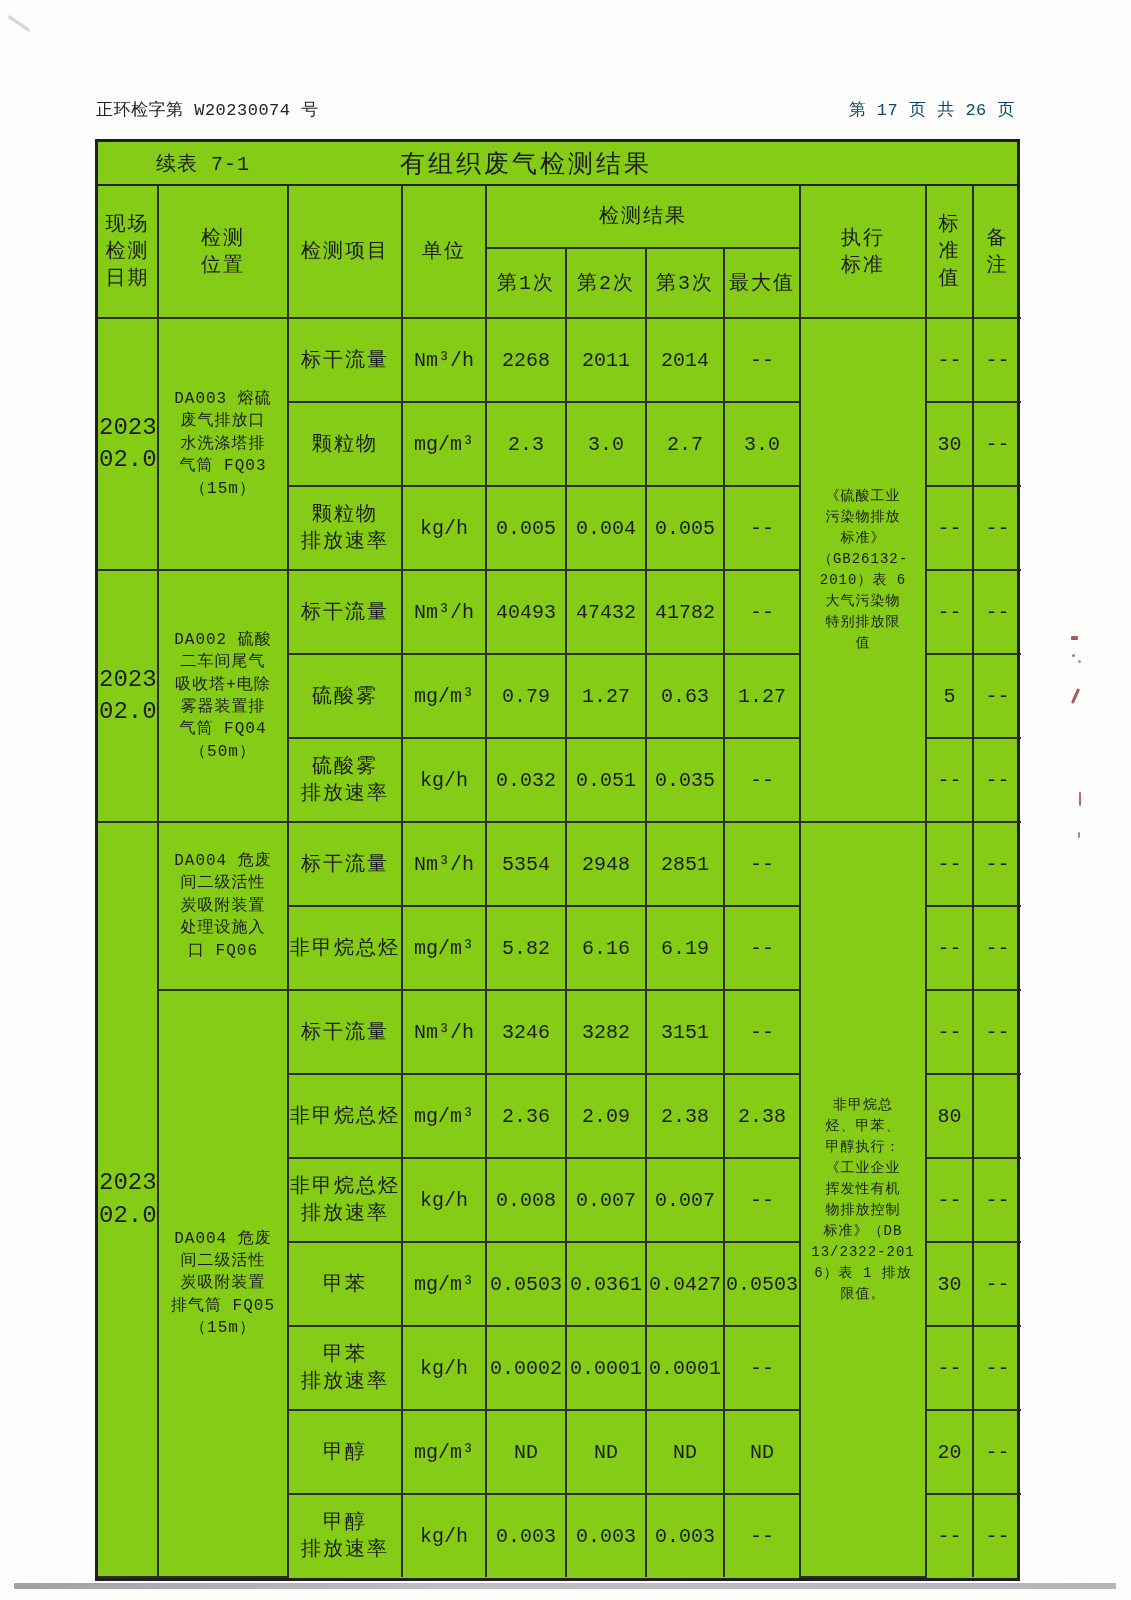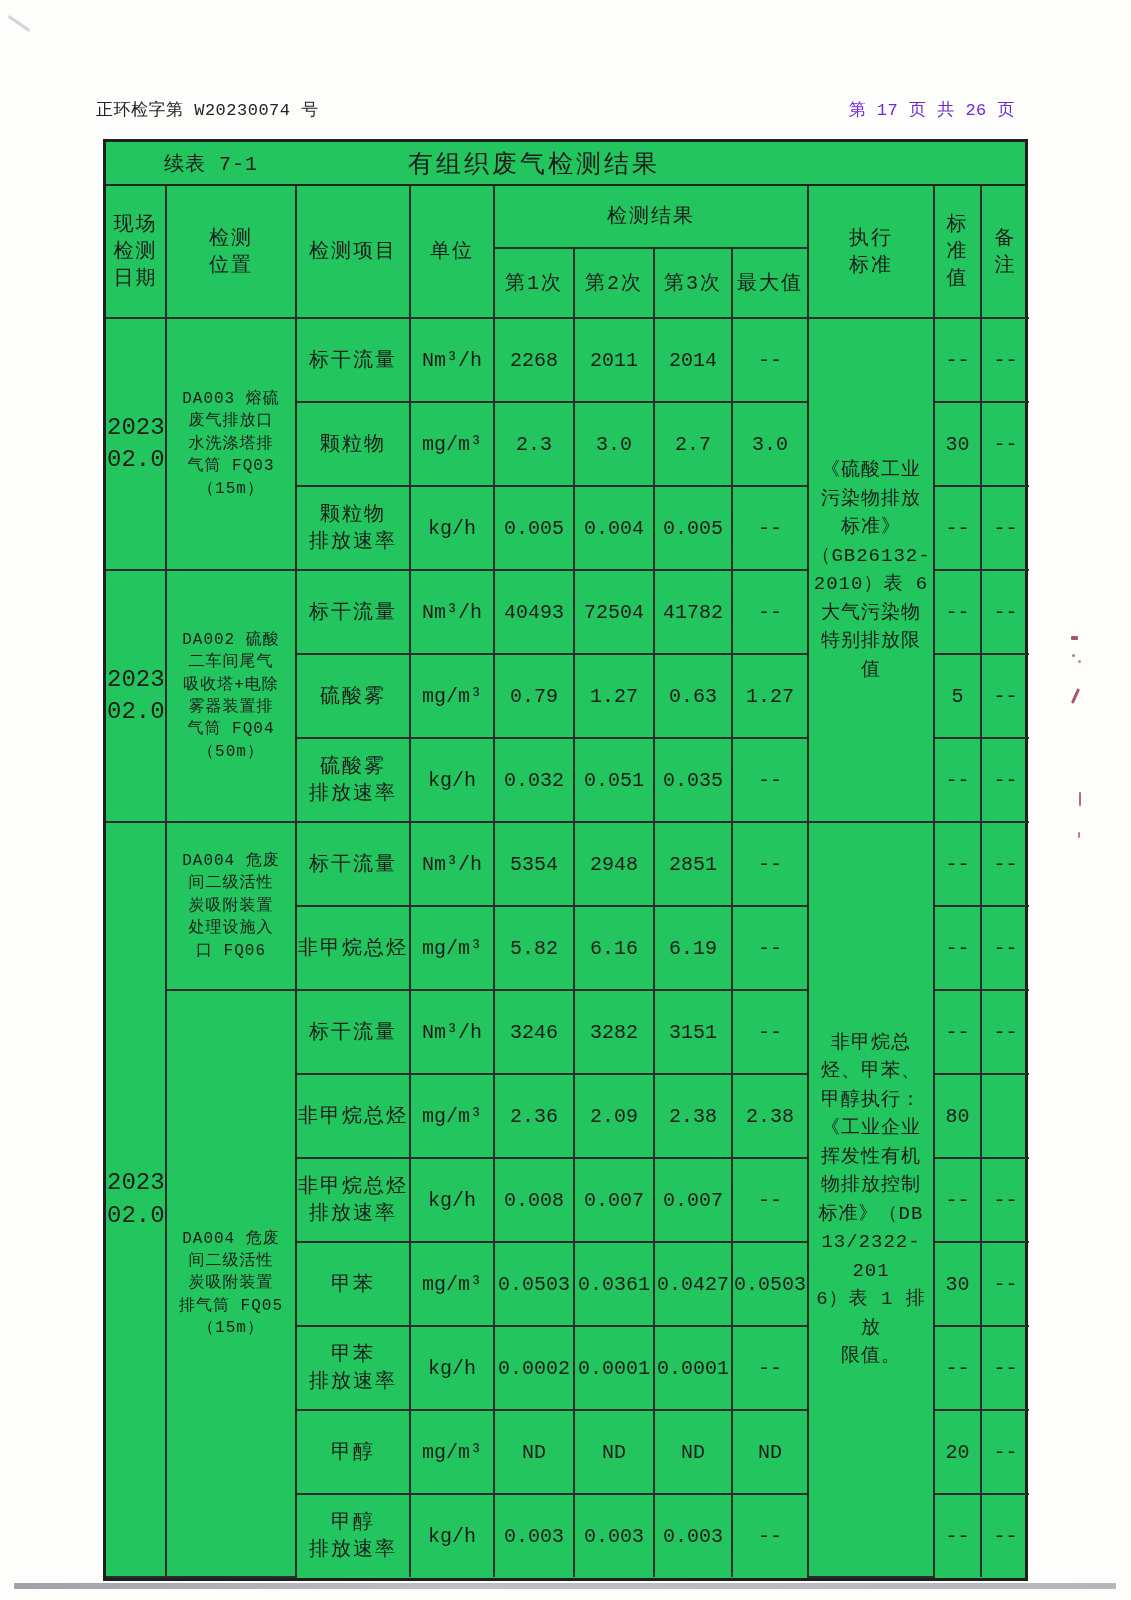--- a/index.html
+++ b/index.html
@@ -11,28 +11,27 @@
     color:#1c1c1c;
     overflow:hidden;
   }
   
   .doc-number{
     position:absolute;left:96px;top:98px;
     font-size:17px;letter-spacing:0.5px;color:#222;
   }
   .page-info{
     position:absolute;right:116px;top:98px;
-    font-size:17px;letter-spacing:0.5px;color:#6d28d9;
+    font-size:17px;letter-spacing:0.5px;color:#0c4a6e;
   }
   
   .table-wrap{
     position:absolute;left:95px;top:139px;width:919px;
     border:3px solid #1f1f1f;
-    background:#22c55e;
-    margin-left:8px;
+    background:#84cc16;
   }
   .title-bar{
     position:relative;height:42px;
     border-bottom:2px solid #242424;
   }
   .title-bar .tlabel{
     position:absolute;left:58px;top:50%;transform:translateY(-50%);
     font-size:20px;letter-spacing:1px;
   }
   .title-bar .ttitle{
@@ -62,21 +61,21 @@
   thead tr.h2{height:70px;}
   tbody td{height:78px;font-size:20px;line-height:1.35;}
 
   .pre{white-space:pre-line;}
   .cjk{letter-spacing:2px;}
   .date-cell{letter-spacing:0;font-size:24px;}
   .loc-cell{letter-spacing:1px;font-size:16px;line-height:1.4;}
   .item-cell{letter-spacing:2px;}
   .unit-cell{letter-spacing:0;}
   .num{letter-spacing:0;font-size:20px;}
-  .std-cell{font-size:19px;letter-spacing:1px;line-height:1.5;}
+  .std-cell{font-size:14px;letter-spacing:1px;line-height:1.5;}
 
   
   .artifact{position:absolute;pointer-events:none;}
   .corner-smudge{
     left:6px;top:22px;width:26px;height:3px;
     background:#c9c9cc;transform:rotate(35deg);opacity:.8;border-radius:2px;
   }
   .mark-a{left:1071px;top:636px;width:7px;height:4px;background:#9b3b4e;opacity:.85;border-radius:1px;}
   .mark-b{left:1072px;top:654px;width:3px;height:3px;background:#9b3b4e;opacity:.7;border-radius:50%;}
   .mark-c{left:1078px;top:660px;width:3px;height:3px;background:#9b3b4e;opacity:.6;border-radius:50%;}
@@ -196,21 +195,21 @@
 02.06</td>
             <td class="pre cjk loc-cell" rowspan="3">DA002 硫酸
 二车间尾气
 吸收塔+电除
 雾器装置排
 气筒 FQ04
 （50m）</td>
             <td class="pre cjk item-cell">标干流量</td>
             <td class="unit-cell">Nm³/h</td>
             <td class="num">40493</td>
-            <td class="num">72504</td>
+            <td class="num">47432</td>
             <td class="num">41782</td>
             <td class="num">--</td>
             <td class="num">--</td>
             <td class="num">--</td>
           </tr>
           <tr>
             <td class="pre cjk item-cell">硫酸雾</td>
             <td class="unit-cell">mg/m³</td>
             <td class="num">0.79</td>
             <td class="num">1.27</td>

